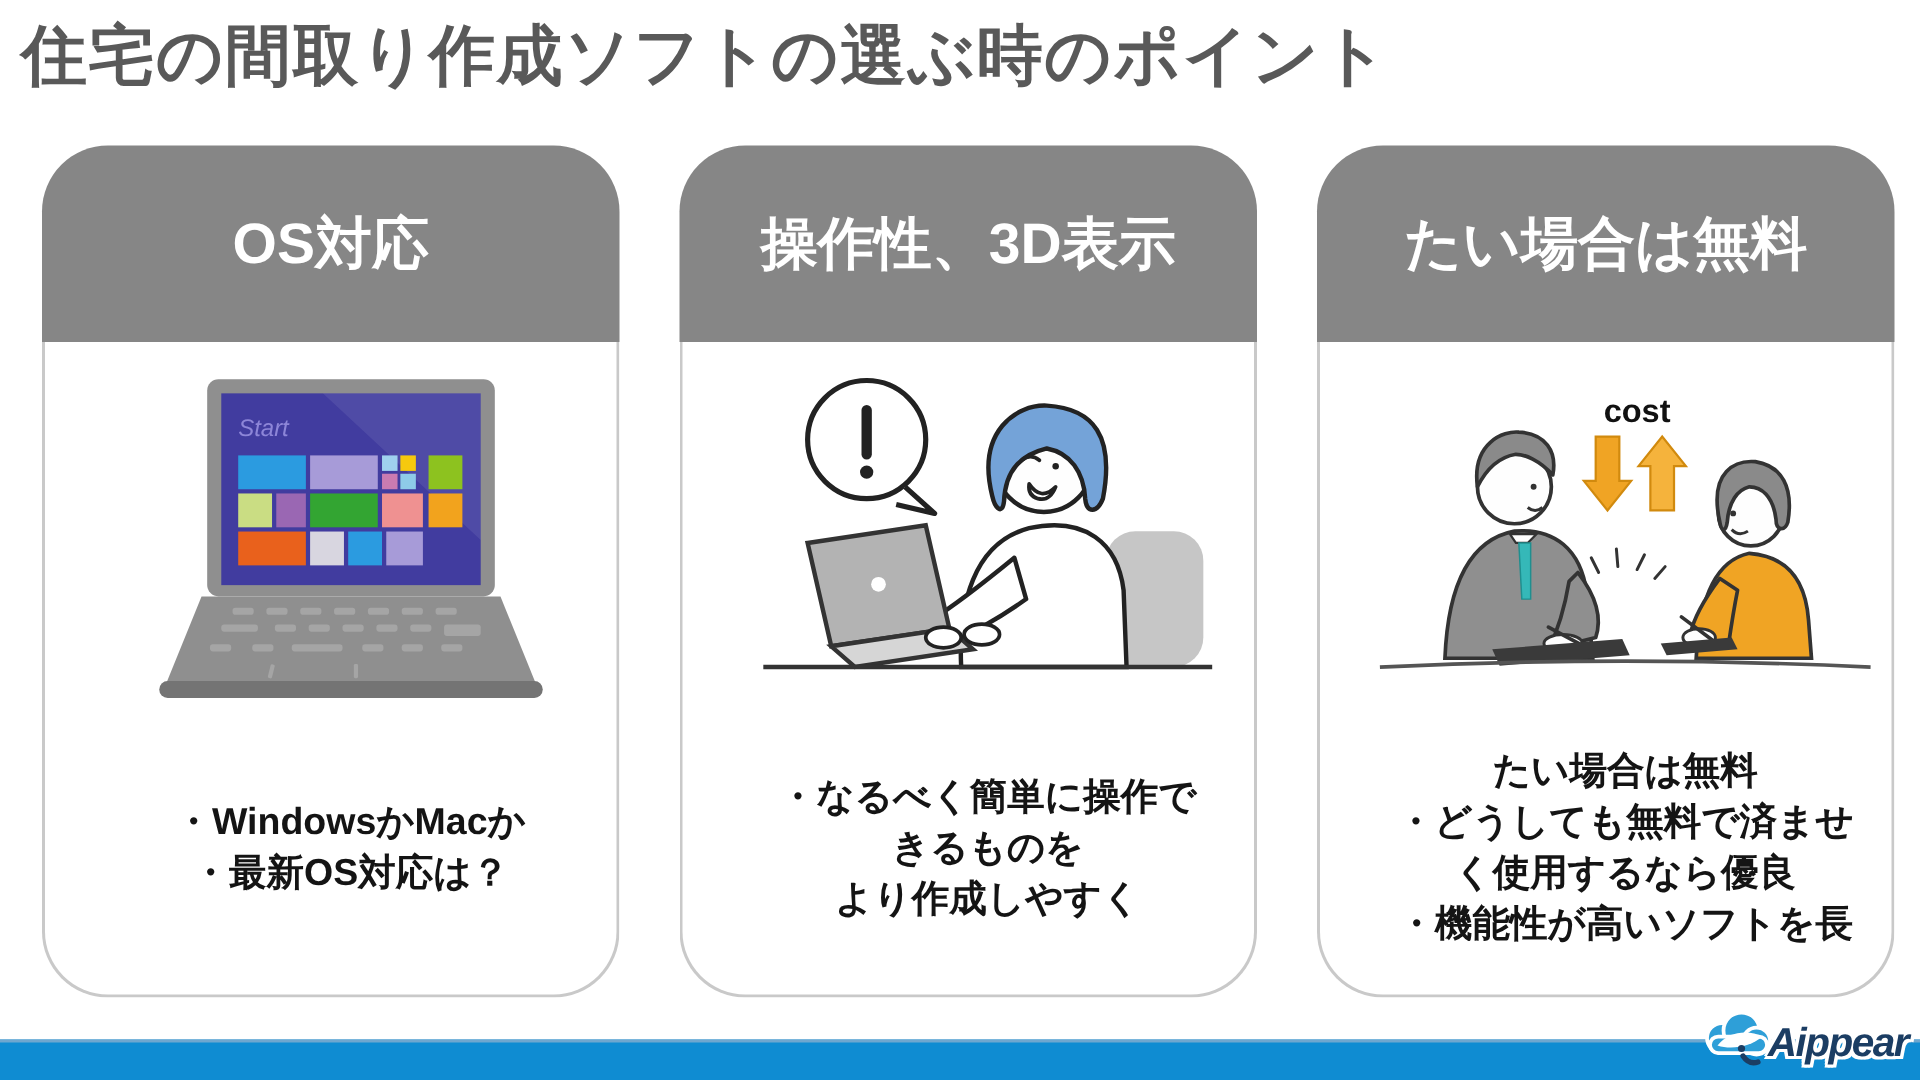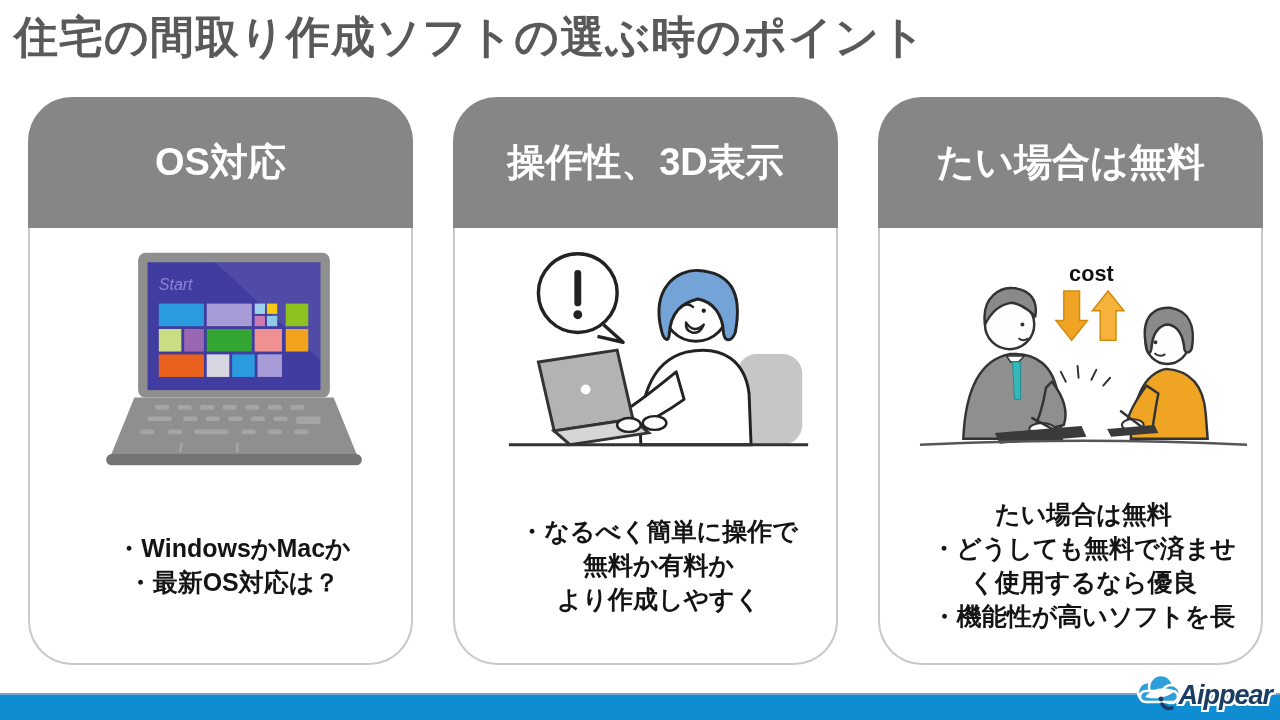--- a/index.html
+++ b/index.html
@@ -160,21 +160,21 @@
           <circle cx="78" cy="48" r="40" fill="#ffffff" stroke="#222" stroke-width="3.5"></circle>
           <path d="M104,80 L124,98 L98,92" fill="#ffffff" stroke="#222" stroke-width="3.5" stroke-linejoin="round"></path>
           <line x1="78" y1="28" x2="78" y2="58" stroke="#222" stroke-width="7" stroke-linecap="round"></line>
           <circle cx="78" cy="70" r="4.5" fill="#222"></circle>
 
           <line x1="8" y1="202" x2="312" y2="202" stroke="#333" stroke-width="3"></line>
         </svg>
       </div>
       <div class="card-text">
         <div>・なるべく簡単に操作で</div>
-        <div>無料か有料か</div>
+        <div>きるものを</div>
         <div>より作成しやすく</div>
       </div>
     </div>
   </div>
 
   <div class="card">
     <div class="card-header">
       <span class="card-header-label">たい場合は無料</span>
     </div>
     <div class="card-body">

